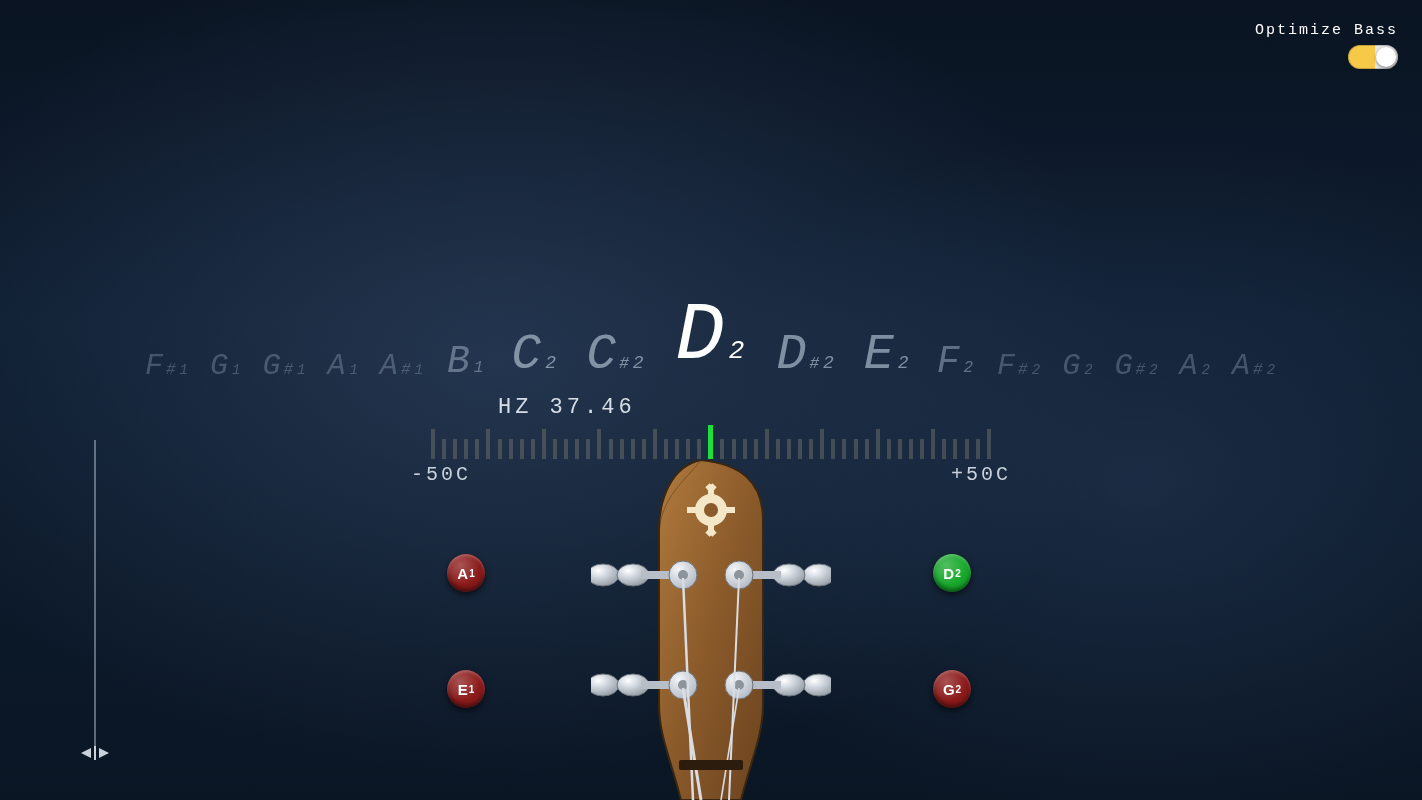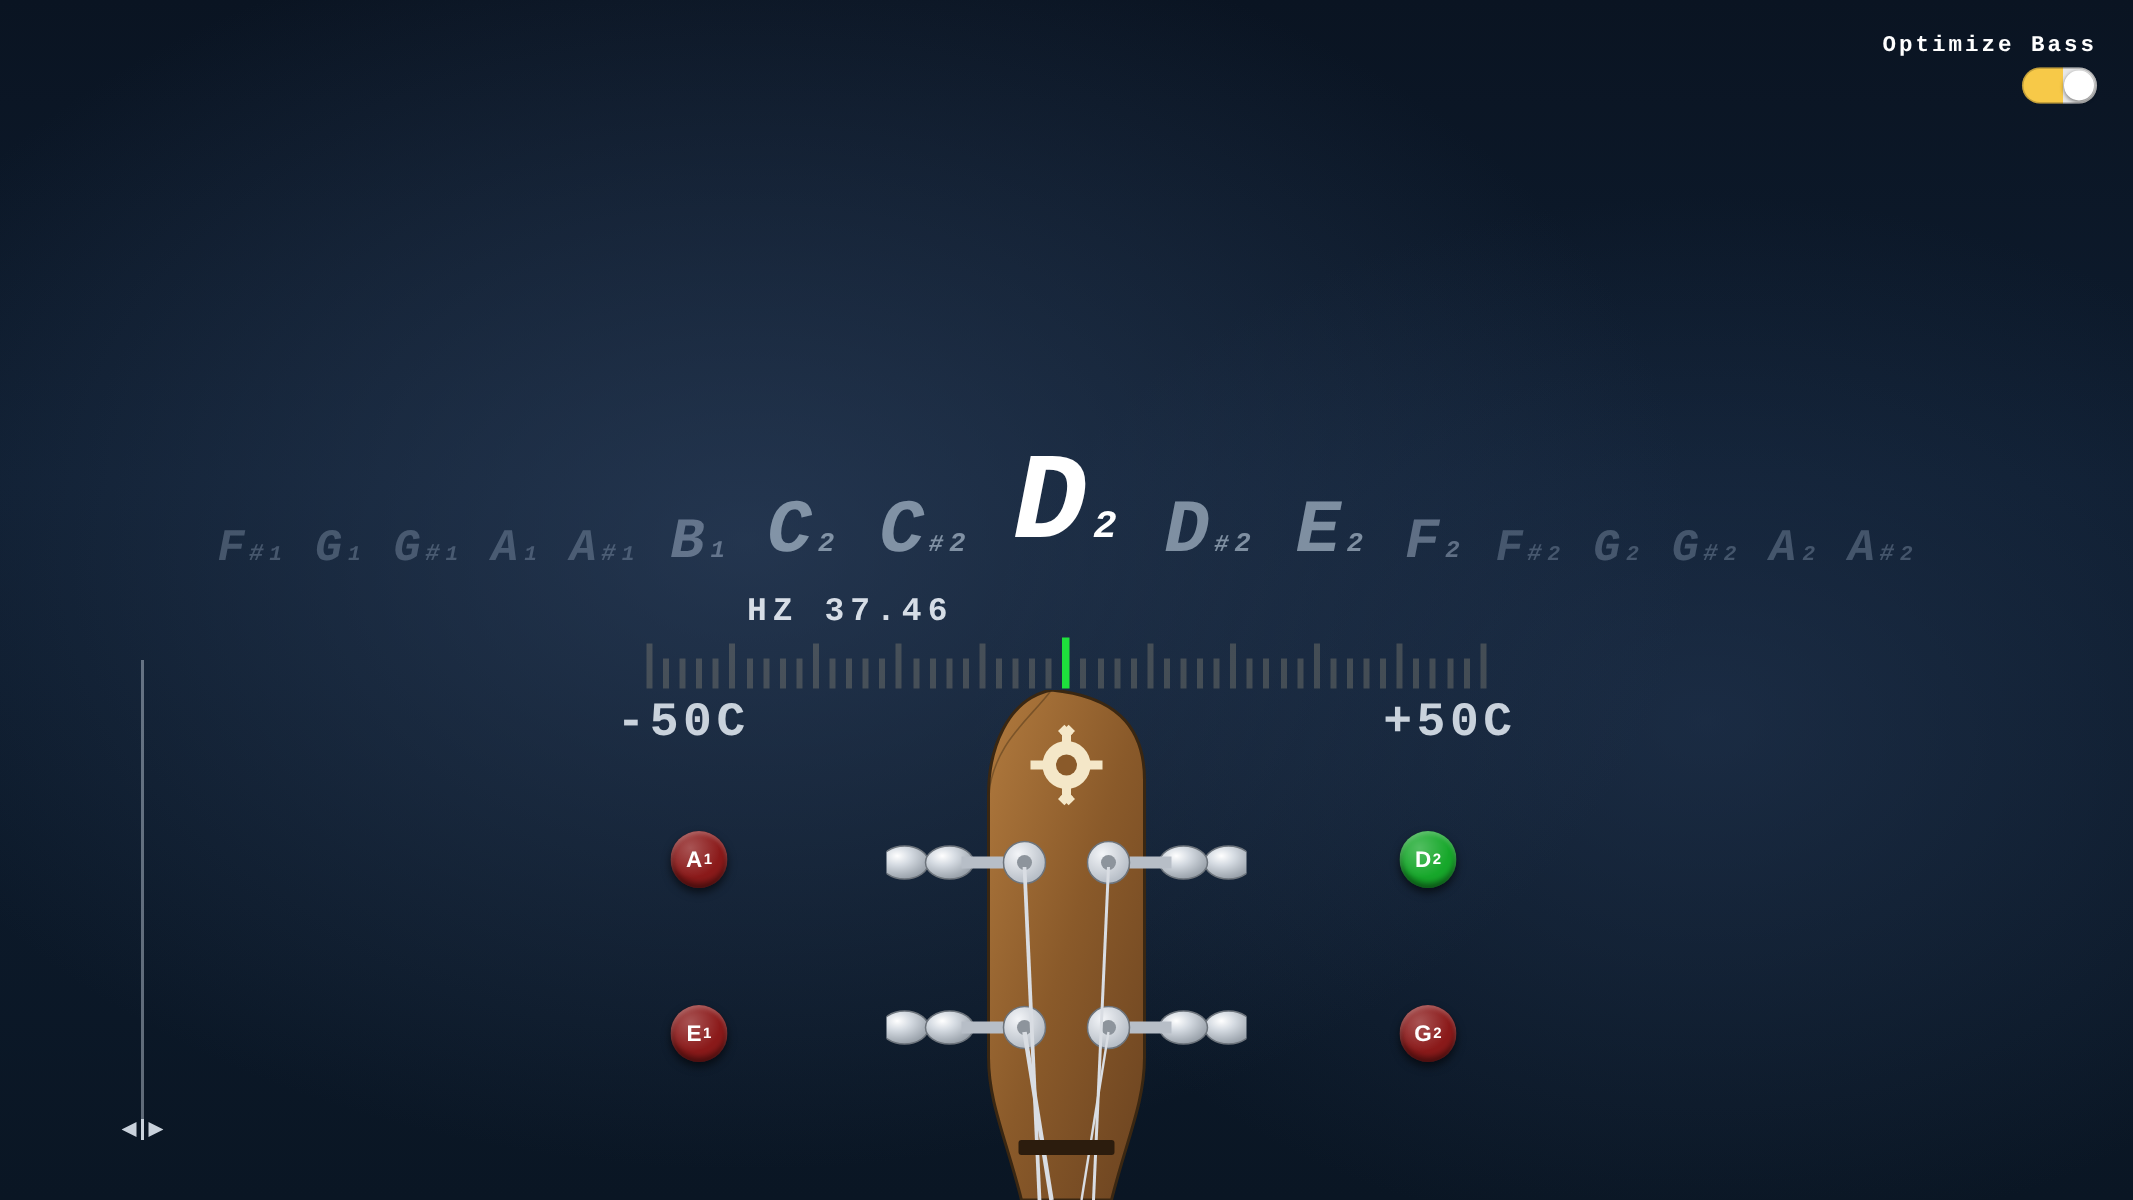--- a/index.html
+++ b/index.html
@@ -36,21 +36,21 @@
     position: absolute; right: 2px; top: 2px;
     width: 20px; height: 20px; border-radius: 50%;
     background: #fff;
     box-shadow: 0 1px 3px rgba(0,0,0,.5);
   }
 
   
   .lcd {
     font-family: "DS-Digital", "Digital-7", "Segment7", "Courier New", monospace;
     letter-spacing: 2px;
-    font-weight: 700;
+    font-weight: 400;
   }
 
   
   .note-strip {
     position: absolute;
     top: 290px; left: 0; right: 0;
     display: flex; align-items: flex-end; justify-content: center;
     white-space: nowrap;
   }
   .note {
@@ -95,21 +95,21 @@
     display: flex; justify-content: space-between; align-items: flex-end;
   }
   .tick {
     width: 4px; background: rgba(180,170,140,0.28);
     height: 20px;
   }
   .tick.tall { height: 30px; }
   .tick.center { background: #1ee03c; height: 34px; width: 5px;}
   .cents-label {
     position: absolute; top: 38px;
-    font-size: 32px; color: #c9d2dc;
+    font-size: 20px; color: #c9d2dc;
     letter-spacing: 3px;
   }
   .cents-left  { left: -20px; }
   .cents-right { right: -20px; }
 
   
   .level {
     position: absolute;
     left: 80px; top: 440px; bottom: 40px;
     width: 30px;

